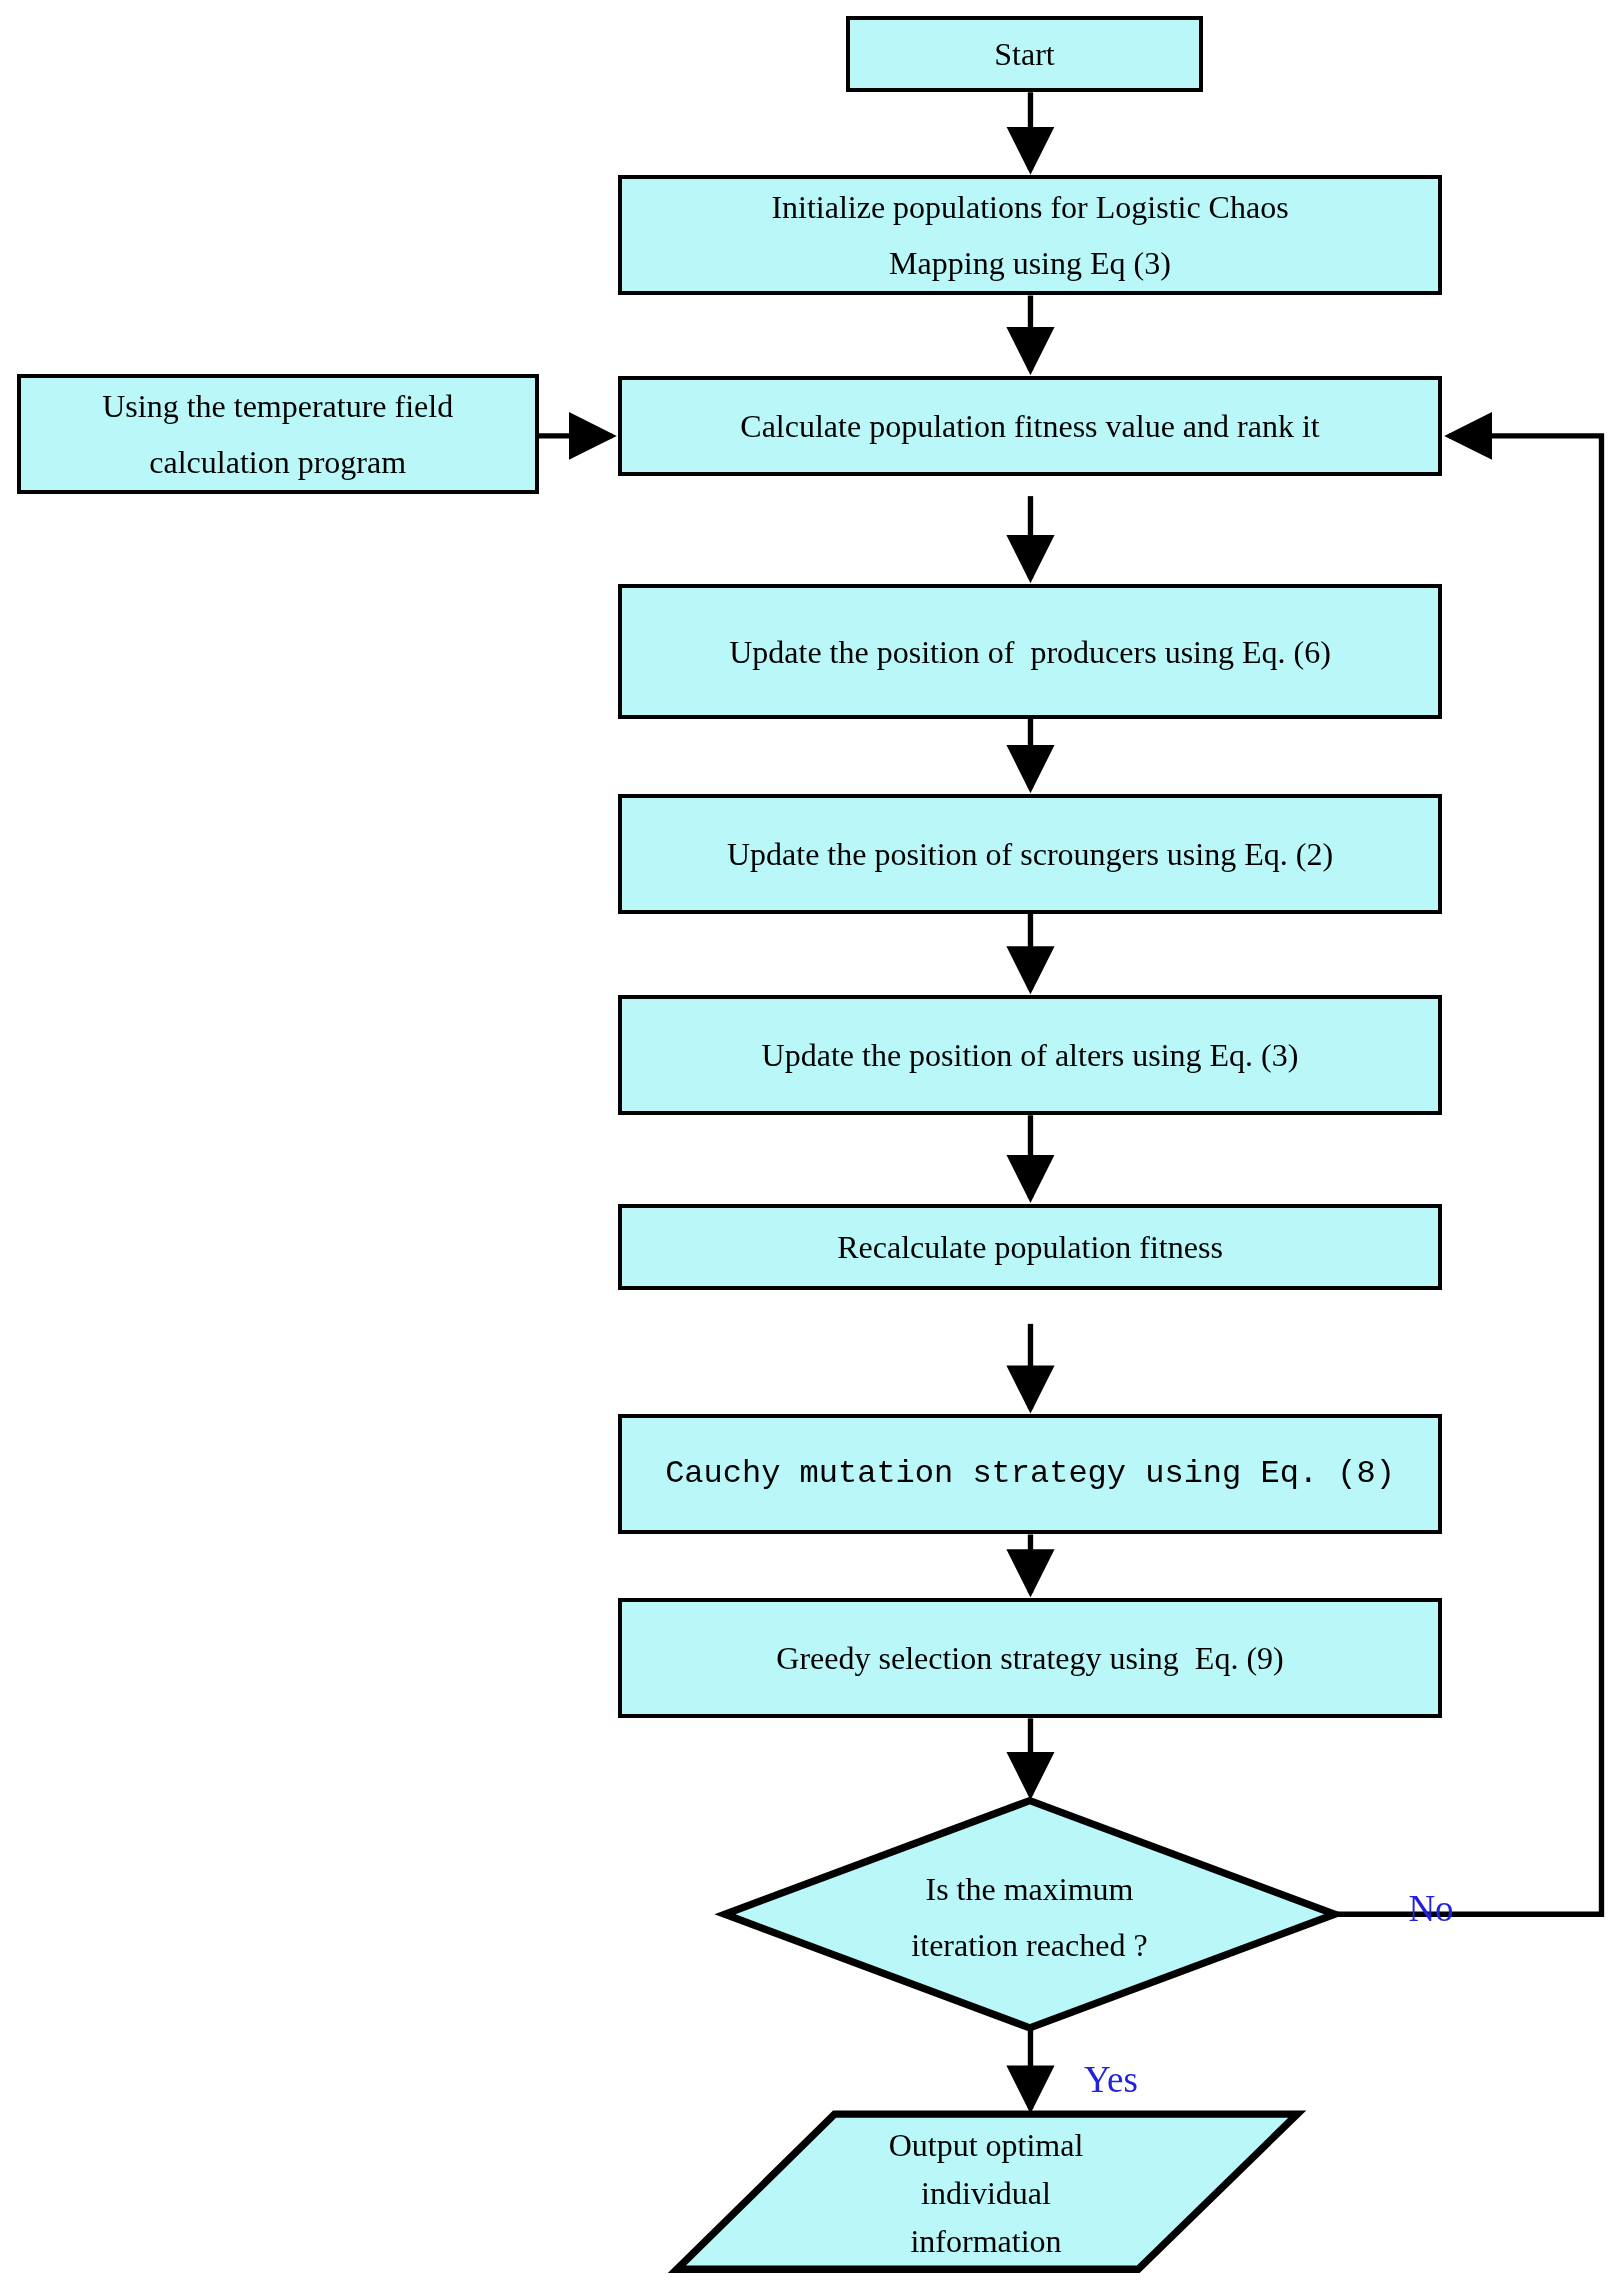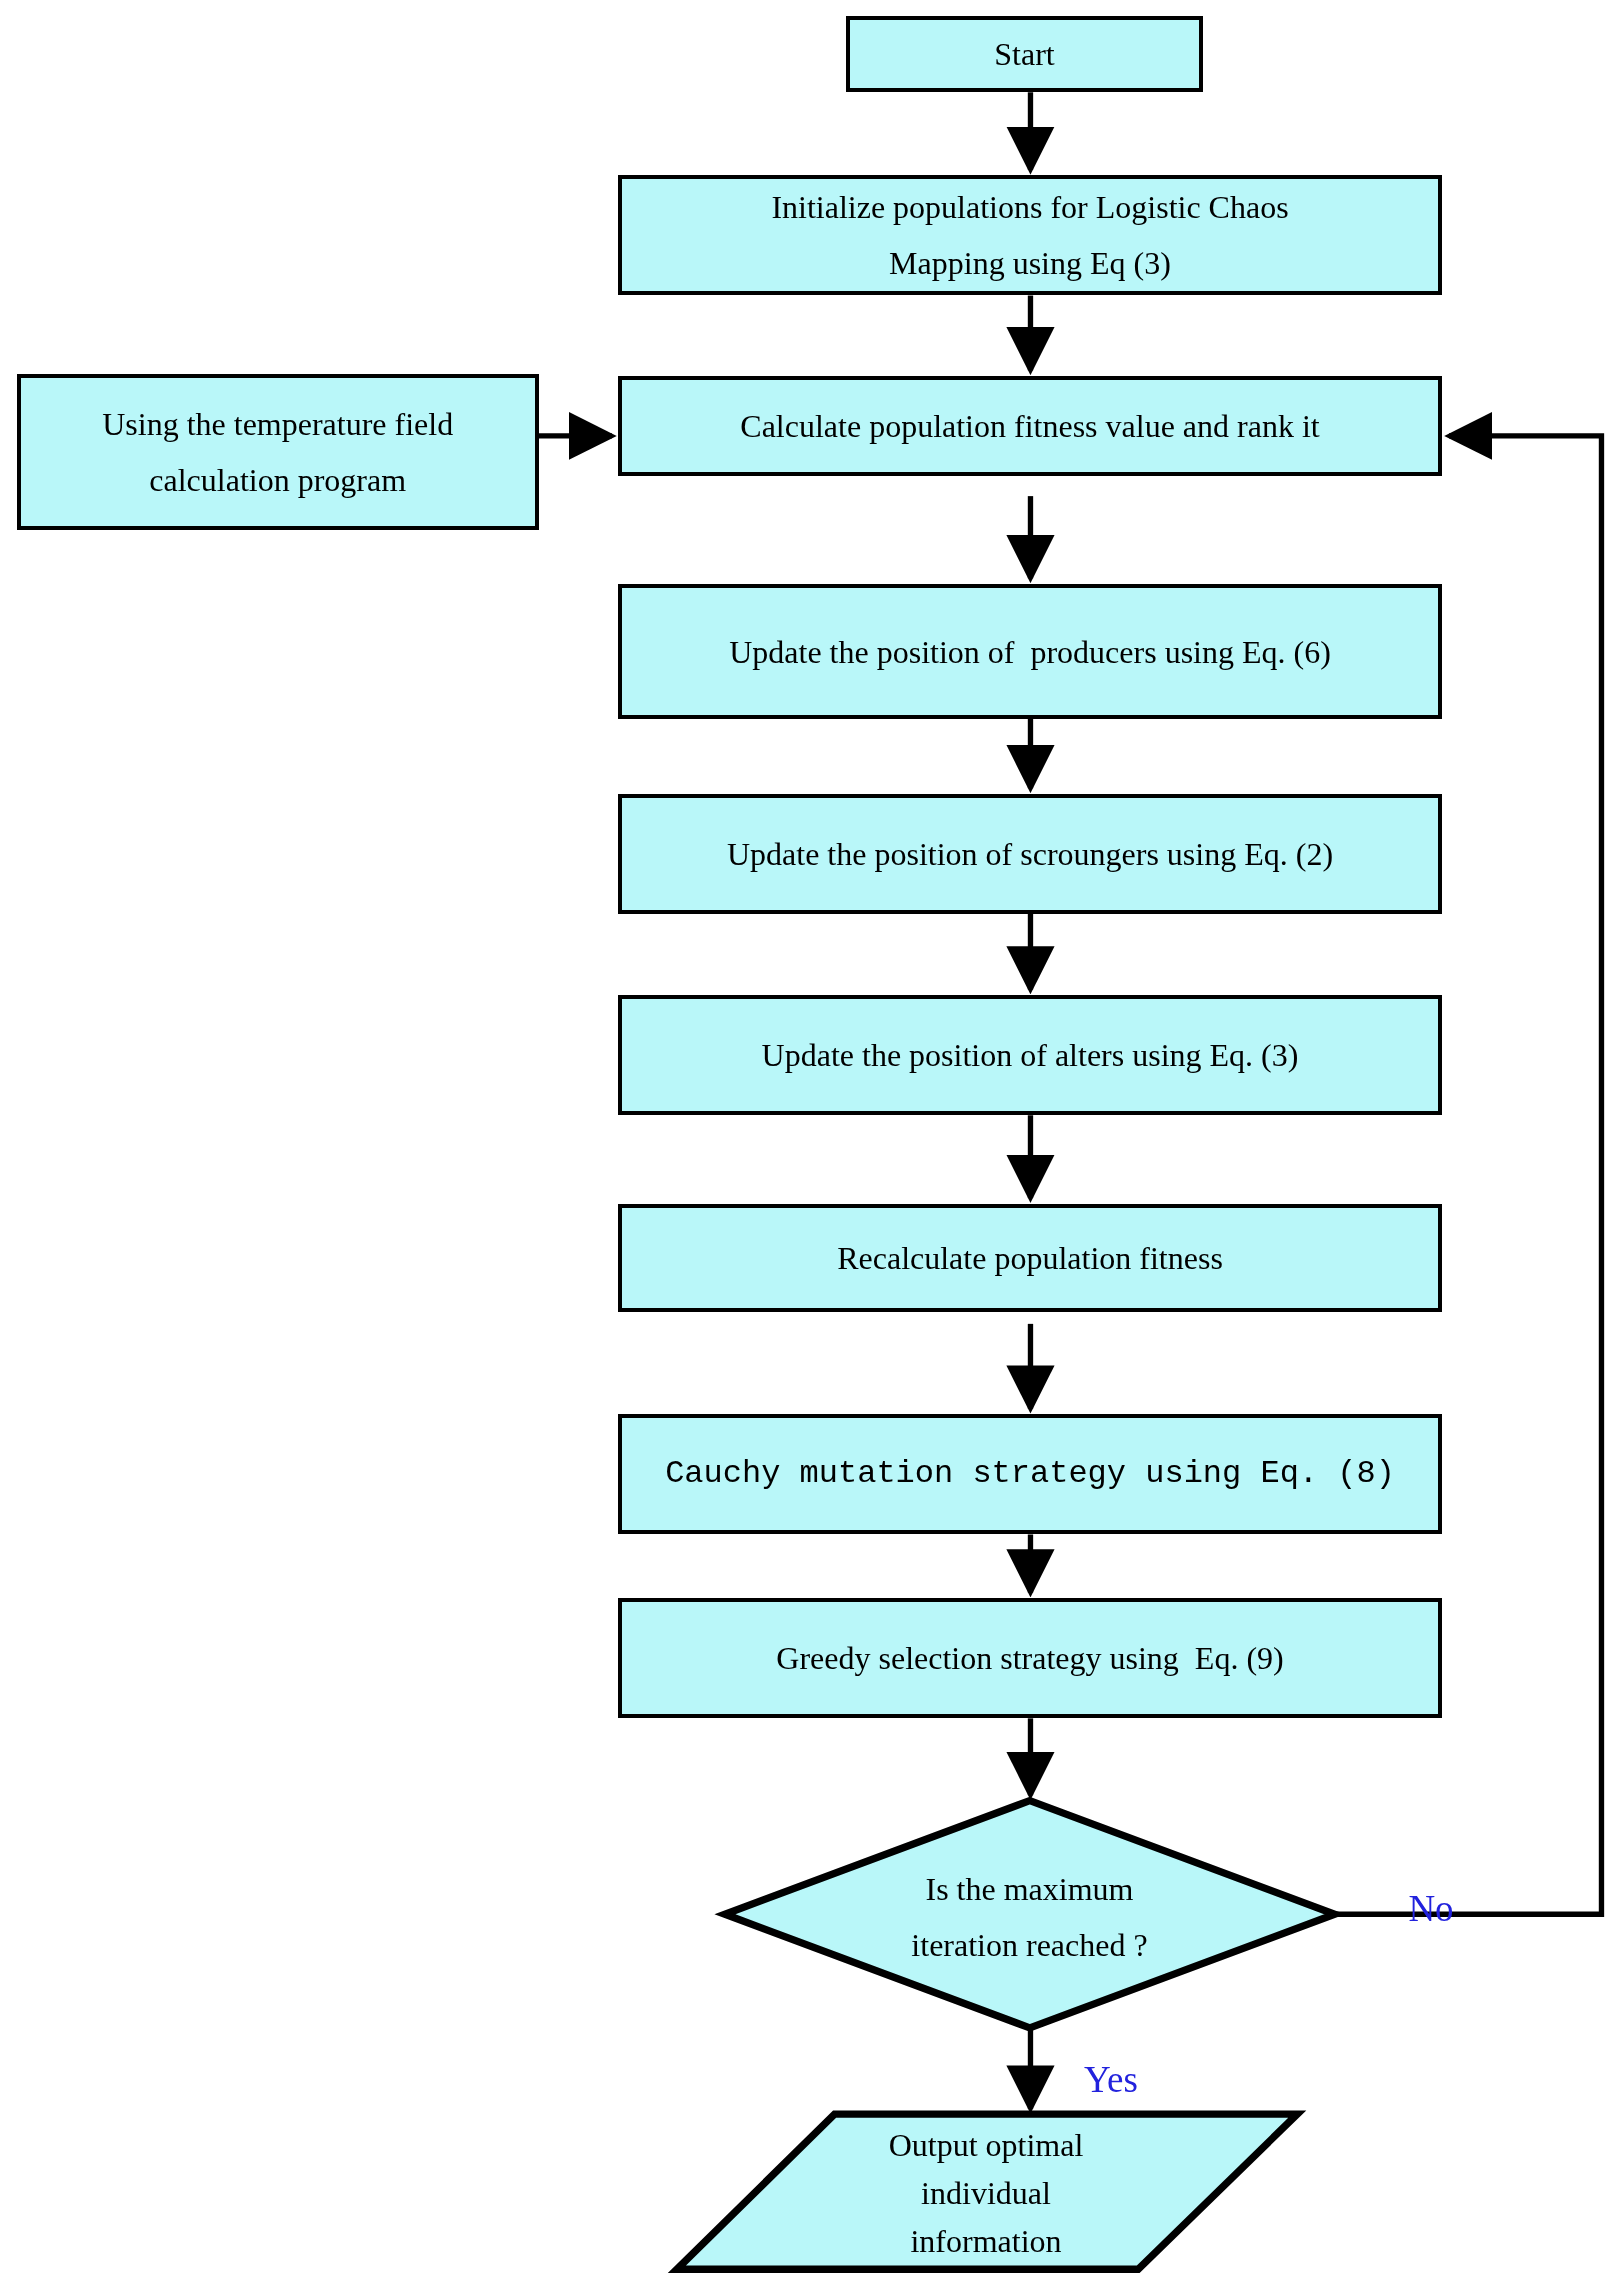--- a/index.html
+++ b/index.html
@@ -79,32 +79,32 @@
     <polygon class="shape" points="1540,2693 1996,2863 1540,3033 1084,2863"></polygon>
 
     <polygon class="shape" points="1248,3162 1940,3162 1702,3394 1012,3394"></polygon>
   </svg>
 
   <div class="node" style="left:846px;top:16px;width:357px;height:76px;">Start</div>
 
   <div class="node" style="left:618px;top:175px;width:824px;height:120px;">Initialize populations for Logistic Chaos
 Mapping using Eq (3)</div>
 
-  <div class="node" style="left:16.7px;top:374px;width:522px;height:156px;">Using the temperature field
+  <div class="node" style="left:16.7px;top:374px;width:522px;height:120px;">Using the temperature field
 calculation program</div>
 
   <div class="node" style="left:618px;top:376px;width:824px;height:100px;">Calculate population fitness value and rank it</div>
 
   <div class="node" style="left:618px;top:584px;width:824px;height:135px;">Update the position of  producers using Eq. (6)</div>
 
   <div class="node" style="left:618px;top:794px;width:824px;height:120px;">Update the position of scroungers using Eq. (2)</div>
 
   <div class="node" style="left:618px;top:995px;width:824px;height:120px;">Update the position of alters using Eq. (3)</div>
 
-  <div class="node" style="left:618px;top:1204px;width:824px;height:108px;">Recalculate population fitness</div>
+  <div class="node" style="left:618px;top:1204px;width:824px;height:86px;">Recalculate population fitness</div>
 
   <div class="node" style="left:618px;top:1414px;width:824px;height:120px;font-family:Liberation Mono, monospace;">Cauchy mutation strategy using Eq. (8)</div>
 
   <div class="node" style="left:618px;top:1598px;width:824px;height:120px;">Greedy selection strategy using  Eq. (9)</div>
 
   <div class="floating-label" style="left:802px;top:1857px;width:455px;height:120px;align-items:center;">Is the maximum
 iteration reached ?</div>
 
   <div class="floating-label" style="left:839px;top:2121px;width:294px;height:144px;line-height:1.5;align-items:center;">Output optimal
 individual

